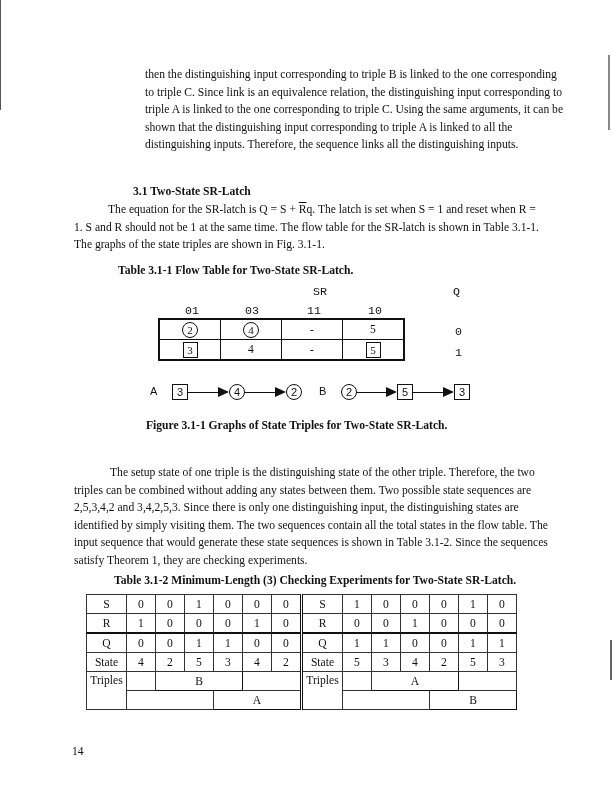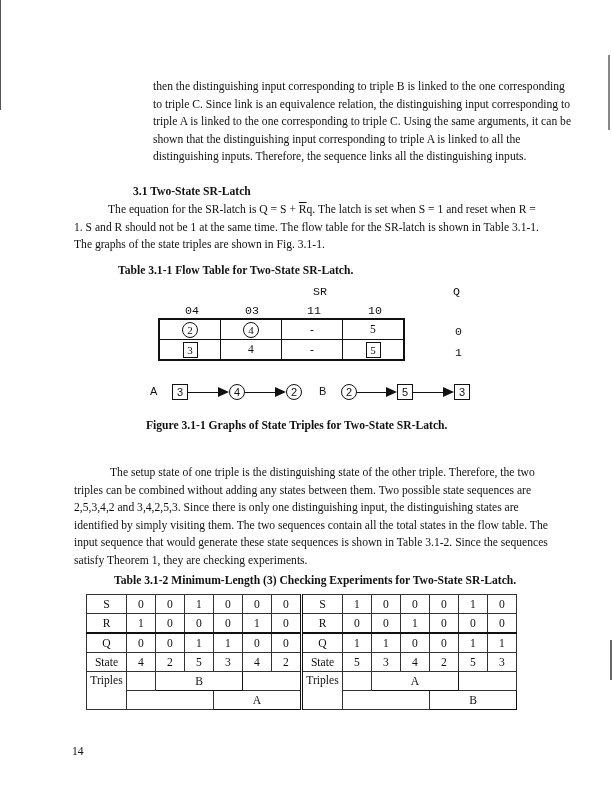--- a/index.html
+++ b/index.html
@@ -5,21 +5,21 @@
   html, body { margin: 0; padding: 0; }
   body {
     width: 612px; height: 791px; background: #ffffff; position: relative; overflow: hidden;
     font-family: "Liberation Serif", "DejaVu Serif", serif; color: #111;
     font-size: 11.6px;
   }
   .edge-left { position: absolute; left: 0; top: 0; width: 1px; height: 110px; background: #555; }
   .edge-right { position: absolute; right: 2px; top: 55px; width: 2px; height: 75px; background: #888; }
   .edge-right2 { position: absolute; right: 0; top: 640px; width: 2px; height: 40px; background: #666; }
   .para { position: absolute; line-height: 17.6px; margin: 0; }
-  #p1 { left: 153px; top: 66px; width: 420px; margin-top: 12px; }
+  #p1 { left: 145px; top: 66px; width: 420px; }
   .heading { position: absolute; left: 108px; top: 185px; font-weight: bold; margin-left: 25px; }
   #p2 { left: 74px; top: 201px; width: 470px; text-indent: 34px; }
   .tcap { position: absolute; font-weight: bold; text-align: center; }
   #t1cap { left: 118px; top: 264px; }
   .lbl { position: absolute; font-family: Liberation Mono, monospace; }
   .overline { text-decoration: overline; }
   table { border-collapse: collapse; }
   #flow { position: absolute; left: 158px; top: 318px; }
   #flow td { border: 1px solid #111; width: 60px; height: 19px; text-align: center; padding: 0; }
   #flow { border: 2px solid #111; }
@@ -53,21 +53,21 @@
 
 <p class="para" id="p1">then the distinguishing input corresponding to triple B is linked to the one corresponding to triple C.  Since link is an equivalence relation, the distinguishing input corresponding to triple A is linked to the one corresponding to triple C.  Using the same arguments, it can be shown that the distinguishing input corresponding to triple A is linked to all the distinguishing inputs.  Therefore, the sequence links all the distinguishing inputs.</p>
 
 <div class="heading">3.1 Two-State SR-Latch</div>
 
 <p class="para" id="p2"><span>The equation for the SR-latch is </span><span><span>Q = S + </span><span class="overline">R</span><span>q</span></span><span>.  The latch is set when S = 1 and reset when R = 1.  S and R should not be 1 at the same time.  The flow table for the SR-latch is shown in Table 3.1-1.  The graphs of the state triples are shown in Fig. 3.1-1.</span></p>
 
 <div class="tcap" id="t1cap">Table 3.1-1 Flow Table for Two-State SR-Latch.</div>
 <div class="lbl" style="left:313px; top:285px;">SR</div>
 <div class="lbl" style="left:453px; top:285px;">Q</div>
-<div class="lbl" style="left:185px; top:304px;">04</div>
+<div class="lbl" style="left:185px; top:304px;">01</div>
 <div class="lbl" style="left:245px; top:304px;">03</div>
 <div class="lbl" style="left:307px; top:304px;">11</div>
 <div class="lbl" style="left:368px; top:304px;">10</div>
 
 <table id="flow">
   <tbody>
       <tr>
     <td><span class="circ">2</span></td>
     <td><span class="circ">4</span></td>
     <td>-</td>

